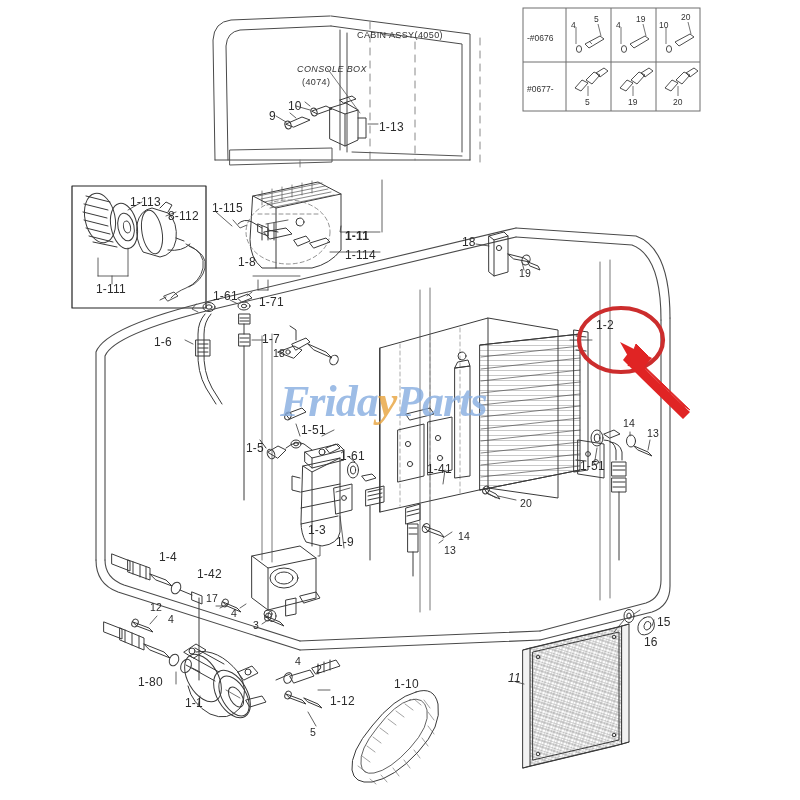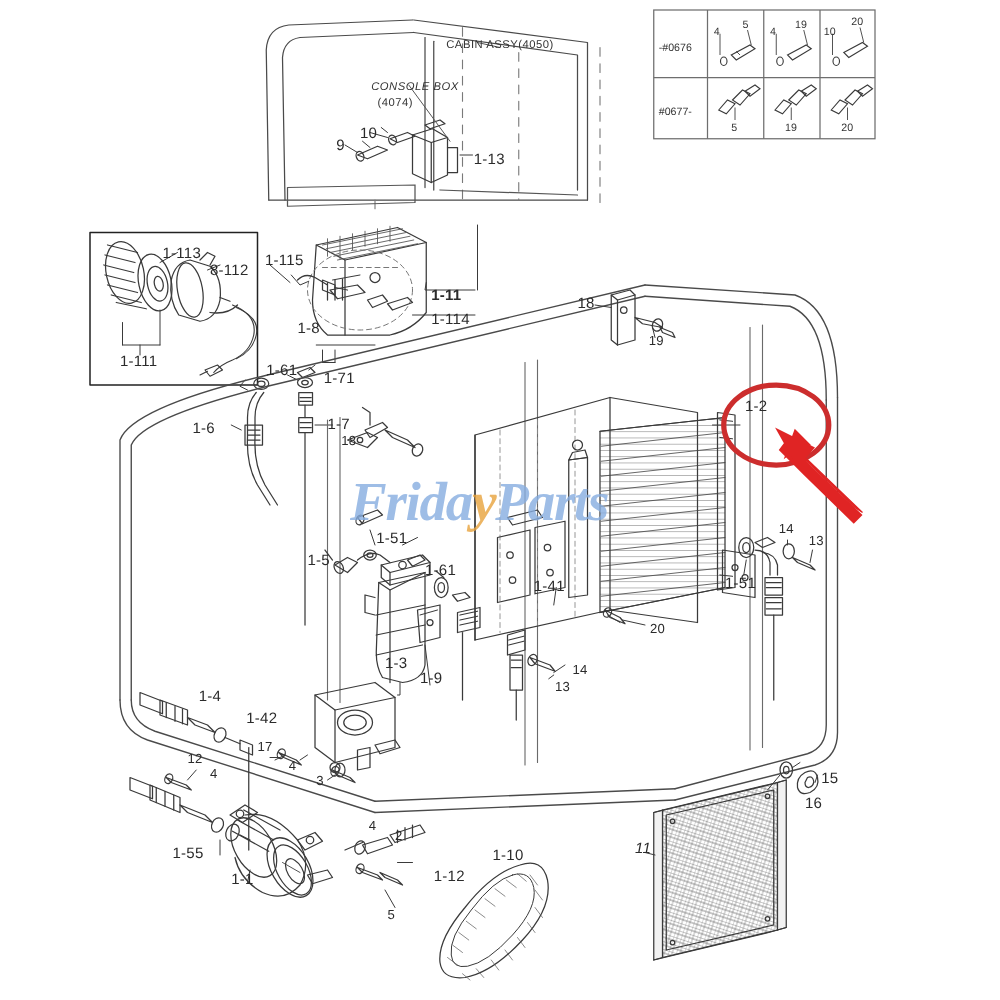--- a/index.html
+++ b/index.html
@@ -637,24 +637,24 @@
   <div class="lbl" style="left:580px;top:460px;">1-51</div>
   <div class="lbl small" style="left:623px;top:418px;">14</div>
   <div class="lbl small" style="left:647px;top:428px;">13</div>
   <div class="lbl" style="left:159px;top:551px;">1-4</div>
   <div class="lbl" style="left:197px;top:568px;">1-42</div>
   <div class="lbl small" style="left:206px;top:593px;">17</div>
   <div class="lbl small" style="left:231px;top:608px;">4</div>
   <div class="lbl small" style="left:150px;top:602px;">12</div>
   <div class="lbl small" style="left:168px;top:614px;">4</div>
   <div class="lbl small" style="left:253px;top:620px;">3</div>
-  <div class="lbl" style="left:138px;top:676px;">1-55</div>
+  <div class="lbl" style="left:138px;top:676px;">1-80</div>
   <div class="lbl" style="left:185px;top:697px;">1-1</div>
   <div class="lbl small" style="left:295px;top:656px;">4</div>
   <div class="lbl small" style="left:316px;top:664px;">2</div>
-  <div class="lbl" style="left:347px;top:695px;">1-12</div>
+  <div class="lbl" style="left:330px;top:695px;">1-12</div>
   <div class="lbl small" style="left:310px;top:727px;">5</div>
   <div class="lbl" style="left:394px;top:678px;">1-10</div>
   <div class="lbl" style="left:508px;top:672px;font-style:italic;">11</div>
   <div class="lbl" style="left:644px;top:604px;margin-top:32px;">16</div>
   <div class="lbl" style="left:657px;top:616px;">15</div>
 
 </div>
 
 </body></html>

